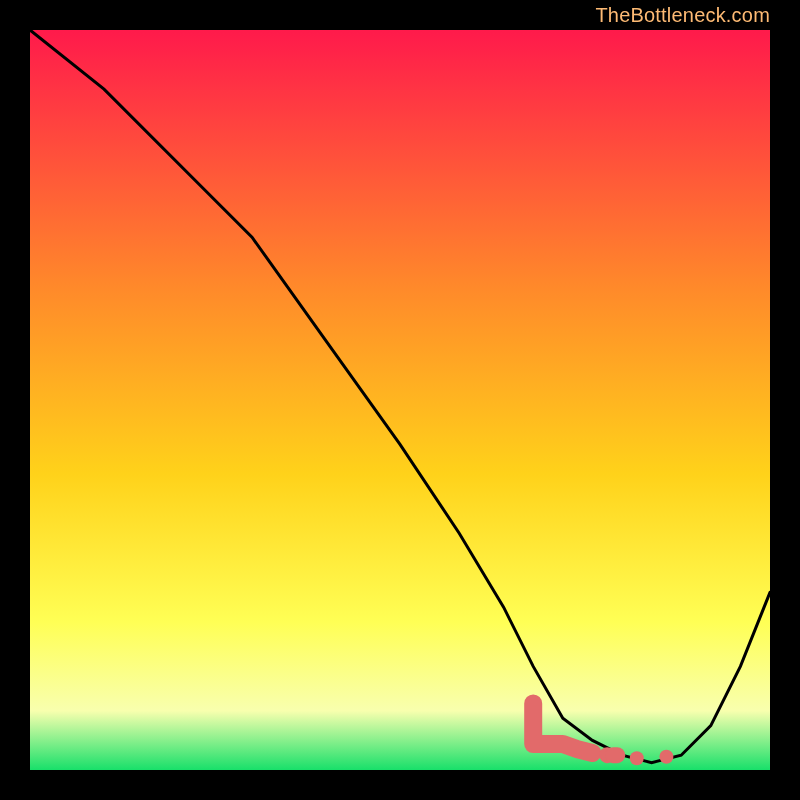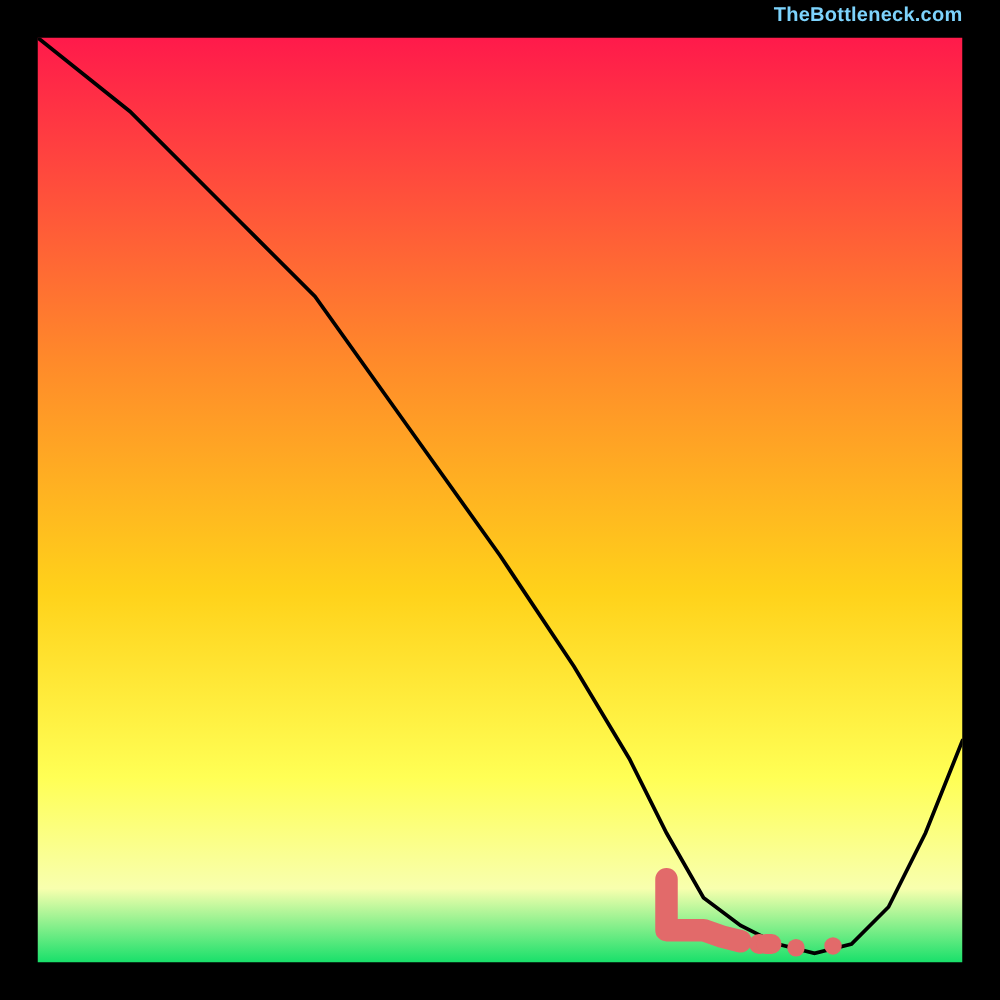--- a/index.html
+++ b/index.html
@@ -23,23 +23,23 @@
     left: 0;
     top: 0;
     width: 740px;
     height: 740px;
   }
   .watermark {
     position: absolute;
     top: 4px;
     right: 30px;
     font-family: Arial, Helvetica, sans-serif;
-    font-size: 16px;
-    font-weight: 700;
-    color: #7dd3fc;
+    font-size: 20px;
+    font-weight: 400;
+    color: #fdba74;
     letter-spacing: 0.2px;
   }
   svg { display:block; }
 </style>
 </head>
 <body>
 
 <div class="watermark">TheBottleneck.com</div>
 
 <div class="frame">

